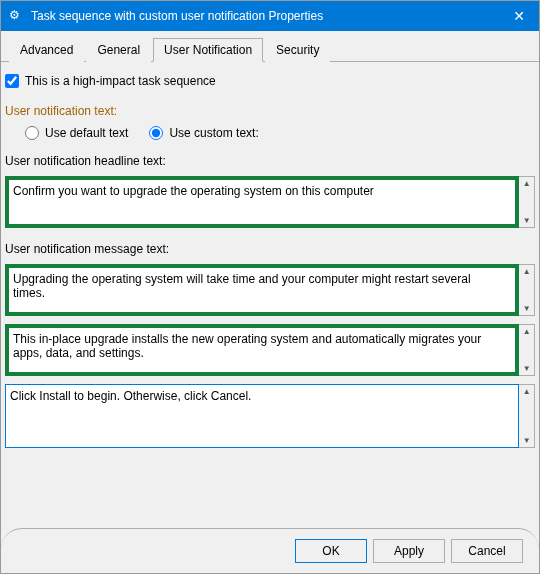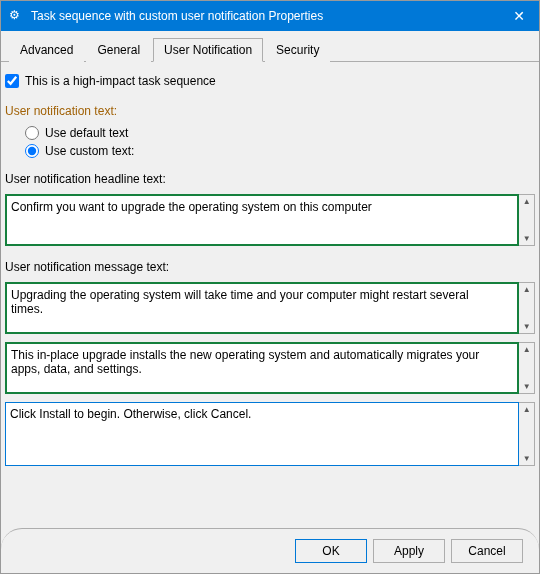--- a/index.html
+++ b/index.html
@@ -100,22 +100,22 @@
       height: 14px;
       cursor: pointer;
     }
     .section-label {
       font-size: 12px;
       color: #a16207;
       margin-top: 4px;
     }
     .radio-group {
       display: flex;
-      flex-direction: column;
-      gap: 4px;
+      flex-direction: row;
+      gap: 21px;
       padding-left: 20px;
     }
     .radio-row {
       display: flex;
       align-items: center;
       gap: 6px;
     }
     .radio-row input[type="radio"] {
       width: 14px;
       height: 14px;
@@ -125,21 +125,21 @@
       font-size: 12px;
       color: #000;
       margin-top: 6px;
     }
     .text-area-wrapper {
       position: relative;
       display: flex;
     }
     .text-area-wrapper textarea {
       width: 100%;
-      border: 2px solid #15803d;
+      border: 4px solid #15803d;
       background: white;
       font-size: 12px;
       font-family: 'Segoe UI', Tahoma, Geneva, Verdana, sans-serif;
       resize: none;
       padding: 4px 18px 4px 4px;
       outline: none;
       color: #000;
     }
     .scrollbar-v {
       width: 16px;

